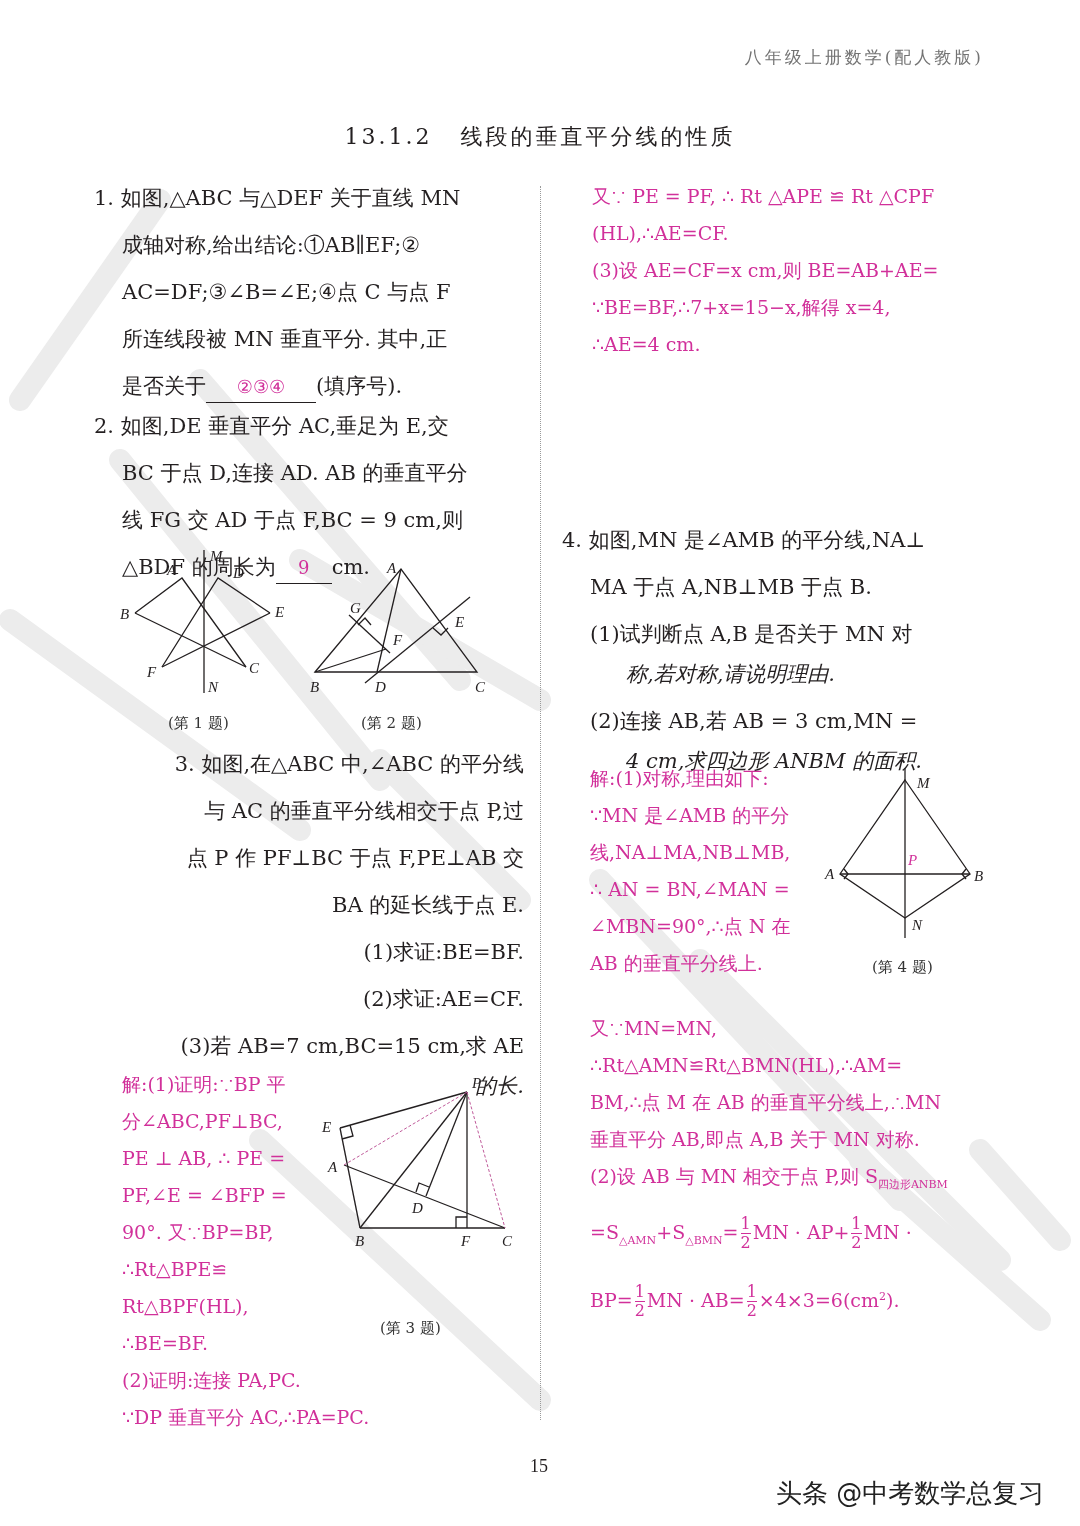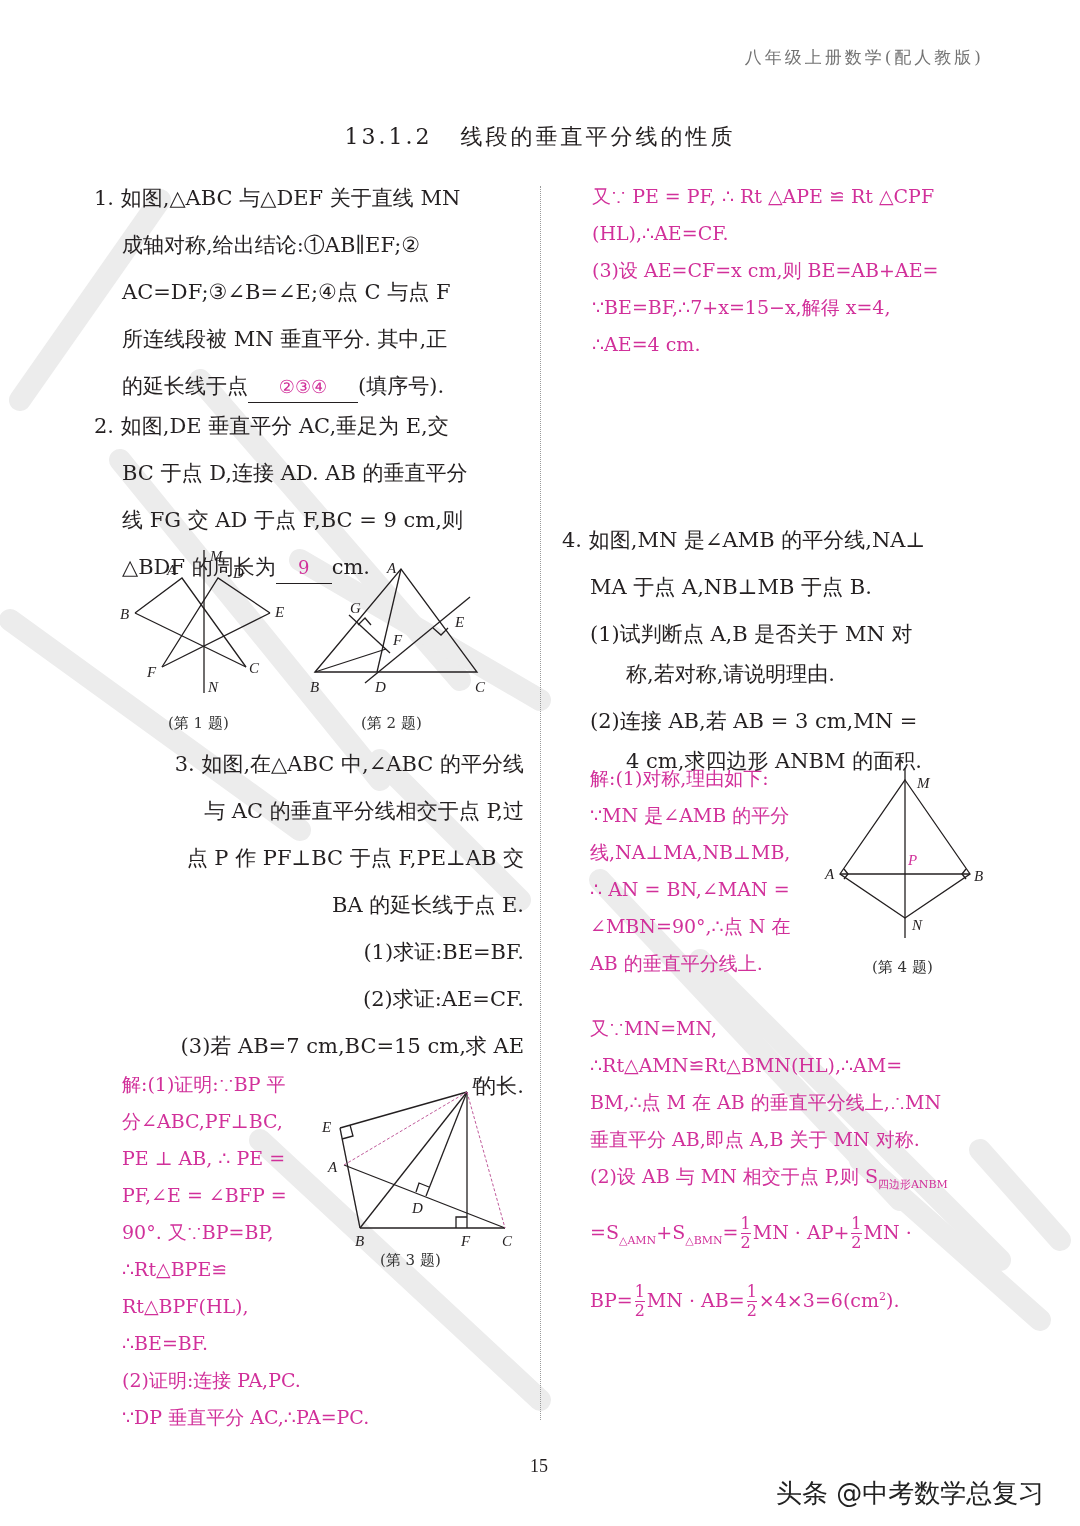--- a/index.html
+++ b/index.html
@@ -8,21 +8,21 @@
   .watermark { position:absolute; left:0; top:0; width:1080px; height:1526px; pointer-events:none; }
   .header { position:absolute; right:96px; top:46px; font-size:17px; letter-spacing:3px; color:#737373;text-align:right; }
   .title { position:absolute; left:0; width:1080px; top:122px; text-align:center; font-size:22px; letter-spacing:3px; }
   .title .num { margin-right:28px; }
   .divider { position:absolute; left:540px; top:186px; height:1234px; border-left:1.5px dotted #9a9a9a; }
   .col { position:absolute; font-size:21px; line-height:40px; }
   .col-left { left:94px; width:430px; top:178px; }
   .col-right { left:562px; width:430px; }
   .p { margin:0; }
   .sub { padding-left:28px;margin-top:7px; }
-  .sub2 { padding-left:64px; }
+  .sub2 { padding-left:64px;font-style:italic; }
   .sol { color:#d1309a; font-size:19px; line-height:37px; }
   .blank { display:inline-block; border-bottom:1.5px solid #231f20; text-align:center; line-height:30px; color:#d1309a; font-size:18px; }
   .fig { position:absolute; }
   .fig svg { display:block; }
   .caption { position:absolute; font-size:15px; color:#333; }
   .pagenum { position:absolute; left:530px; top:1456px; font-size:18px;font-family:Liberation Serif, serif; }
   .brand { position:absolute; left:776px; top:1476px; font-family:"DejaVu Sans","Liberation Sans",sans-serif; font-size:26px; color:#222; text-shadow:1px 1px 0 #fff, -1px -1px 0 #fff; }
   .frac { display:inline-block; vertical-align:middle; text-align:center; line-height:18px; font-size:16px; margin:0 2px; }
   .frac span { display:block; }
   .frac .top { border-bottom:1px solid #d1309a; }
@@ -56,21 +56,21 @@
 
 <div class="divider"></div>
 
 <div class="col col-left">
   <div>
     <p class="p">1. 如图,△ABC 与△DEF 关于直线 MN</p>
     <p class="p sub">成轴对称,给出结论:①AB∥EF;②</p>
     <p class="p sub">AC=DF;③∠B=∠E;④点 C 与点 F</p>
     <p class="p sub">所连线段被 MN 垂直平分. 其中,正</p>
     <p class="p sub">
-      <span>的延长线于点</span><span class="blank" style="width:110px">②③④</span><span>(填序号).</span>
+      <span>是否关于</span><span class="blank" style="width:110px">②③④</span><span>(填序号).</span>
     </p>
   </div>
   <div>
     <p class="p">2. 如图,DE 垂直平分 AC,垂足为 E,交</p>
     <p class="p sub">BC 于点 D,连接 AD. AB 的垂直平分</p>
     <p class="p sub">线 FG 交 AD 于点 F,BC = 9 cm,则</p>
     <p class="p sub">
       <span>△BDF 的周长为</span><span class="blank" style="width:56px">9</span><span>cm.</span>
     </p>
   </div>
@@ -169,21 +169,21 @@
       <text x="162" y="20">P</text>
       <text x="12" y="64">E</text>
       <text x="18" y="104">A</text>
       <text x="102" y="145">D</text>
       <text x="45" y="178">B</text>
       <text x="151" y="178">F</text>
       <text x="192" y="178">C</text>
     </g>
   </svg>
 </div>
-<div class="caption" style="left:380px;top:1251px;">(第 3 题)</div>
+<div class="caption" style="left:380px;top:1319px;">(第 3 题)</div>
 
 <div class="col col-right sol" style="left:592px;top:178px;width:400px;">
   <p class="p" style="white-space:nowrap">又∵ PE = PF, ∴ Rt △APE ≌ Rt △CPF</p>
   <p class="p">(HL),∴AE=CF.</p>
   <p class="p" style="white-space:nowrap">(3)设 AE=CF=x cm,则 BE=AB+AE=</p>
   <p class="p" style="white-space:nowrap">∵BE=BF,∴7+x=15−x,解得 x=4,</p>
   <p class="p">∴AE=4 cm.</p>
 </div>
 
 <div class="col col-right" style="top:520px;">

